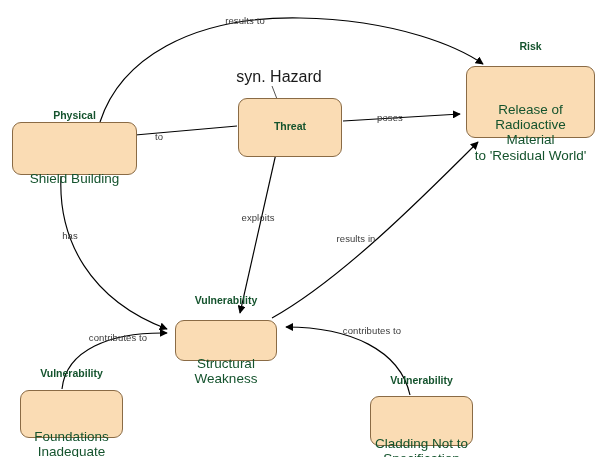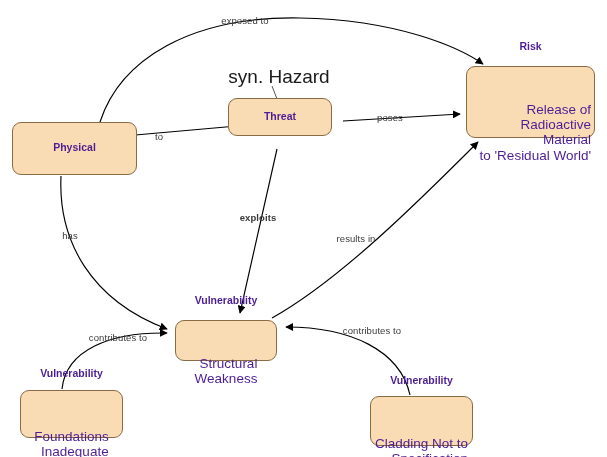--- a/index.html
+++ b/index.html
@@ -35,37 +35,37 @@
   .edge-label {
     position: absolute;
     font-size: 9.5px;
     color: #3a3a3a;
     white-space: nowrap;
     transform: translate(-50%, -50%);
     letter-spacing: 0.1px;
   }
   .syn-label {
     position: absolute;
-    font-size: 19px;
+    font-size: 16px;
     color: #1a1a1a;
     white-space: nowrap;
     transform: translate(-50%, -50%);
   }
   .node {
     position: absolute;
     box-sizing: border-box;
     background: #fadcb4;
     border: 1.3px solid #8a6b45;
     border-radius: 9px;
     display: flex;
     flex-direction: column;
     align-items: center;
     justify-content: center;
-    text-align: right;
-    color: #4c1d95;
+    text-align: center;
+    color: #14532d;
     line-height: 1.14;
     gap: 48px;
   }
   .node-type {
     font-size: 10.5px;
     font-weight: bold;
     margin-bottom: 1px;
   }
   .node-name {
     font-size: 13.5px;
@@ -95,46 +95,47 @@
         <path class="edge-path" d="M 410 395 C 400 350 350 327 286 327" marker-end="url(#arrowhead)"></path>
       </g>
     <g id="dashed-paths">
         <path class="edge-path-dash" d="M 272 86 L 277 99"></path>
       </g>
   </svg>
 
   <div id="nodes-layer">
       <div class="node" style="left: 12px; top: 122px; width: 125px; height: 53px;">
         <div class="node-type">Physical</div>
+        <div class="node-name">Shield Building</div>
       </div>
-      <div class="node" style="left: 228px; top: 98px; width: 104px; height: 38px;">
+      <div class="node" style="left: 238px; top: 98px; width: 104px; height: 59px;">
         <div class="node-type">Threat</div>
       </div>
       <div class="node" style="left: 466px; top: 66px; width: 129px; height: 72px;">
         <div class="node-type">Risk</div>
         <div class="node-name">Release of<br>Radioactive Material<br>to 'Residual World'</div>
       </div>
       <div class="node" style="left: 175px; top: 320px; width: 102px; height: 41px;">
         <div class="node-type">Vulnerability</div>
         <div class="node-name">Structural<br>Weakness</div>
       </div>
       <div class="node" style="left: 20px; top: 390px; width: 103px; height: 48px;">
         <div class="node-type">Vulnerability</div>
         <div class="node-name">Foundations<br>Inadequate</div>
       </div>
       <div class="node" style="left: 370px; top: 396px; width: 103px; height: 50px;">
         <div class="node-type">Vulnerability</div>
         <div class="node-name">Cladding Not to<br>Specification</div>
       </div>
     </div>
   <div id="labels-layer">
-      <div class="edge-label" style="left: 245px; top: 20px;">exposed to</div>
+      <div class="edge-label" style="left: 245px; top: 20px;">results to</div>
       <div class="edge-label" style="left: 159px; top: 136px;">to</div>
       <div class="edge-label" style="left: 390px; top: 117px;">poses</div>
-      <div class="edge-label" style="left: 258px; top: 217px; font-weight: bold;">exploits</div>
+      <div class="edge-label" style="left: 258px; top: 217px;">exploits</div>
       <div class="edge-label" style="left: 70px; top: 235px;">has</div>
       <div class="edge-label" style="left: 348px; top: 238px; margin-left: 8px;">results in</div>
       <div class="edge-label" style="left: 118px; top: 337px;">contributes to</div>
       <div class="edge-label" style="left: 372px; top: 330px;">contributes to</div>
     </div>
   <div id="annotations-layer">
       <div class="syn-label" style="left: 279px; top: 77px;">syn. Hazard</div>
     </div>
 
 </div>

